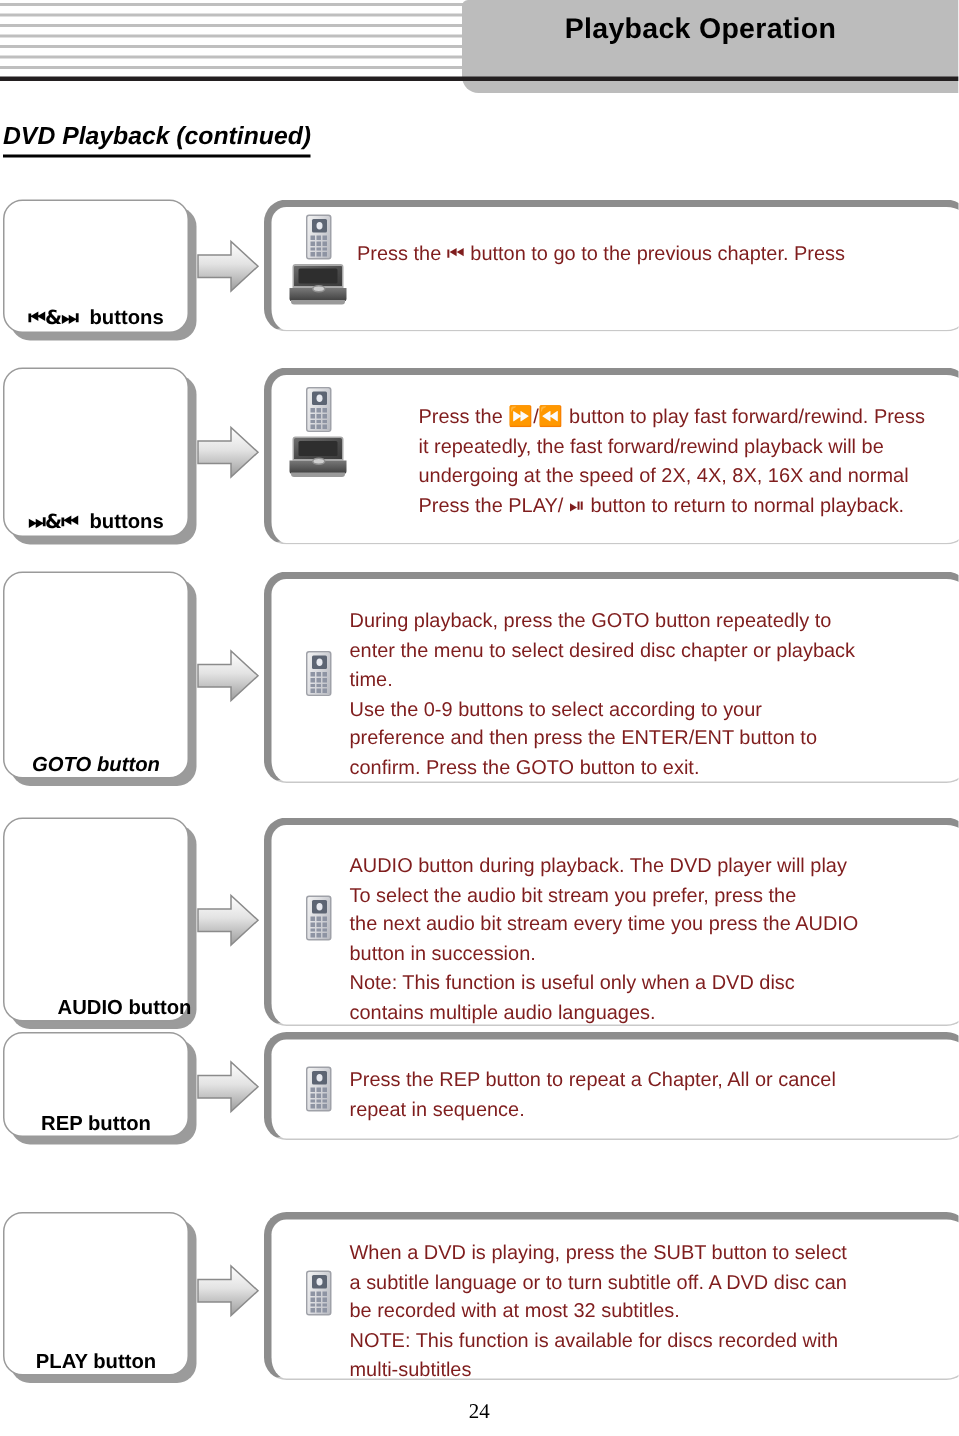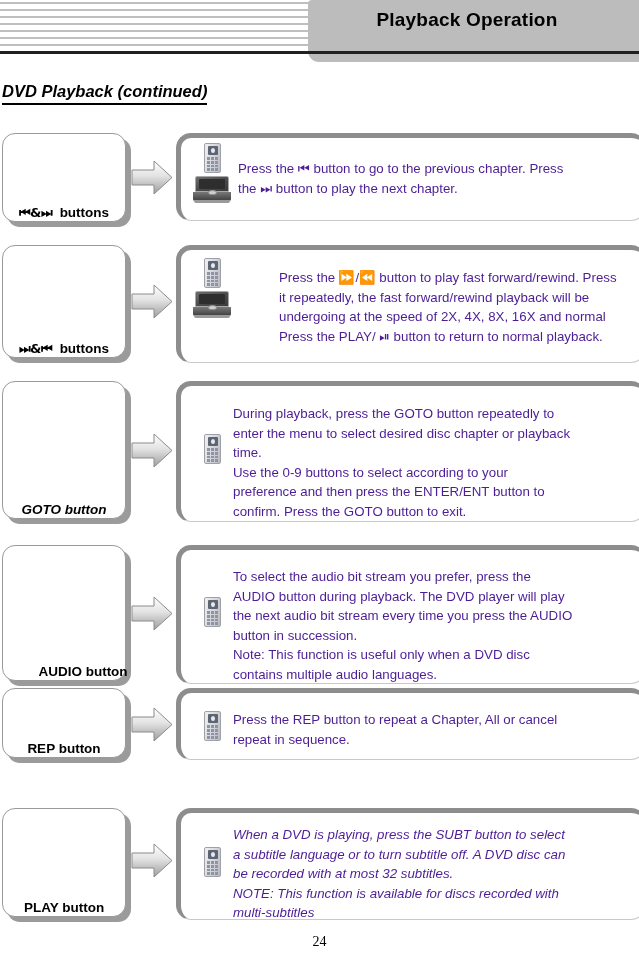--- a/index.html
+++ b/index.html
@@ -228,21 +228,21 @@
     width: 36px; height: 3px;
     background: #9a9a9a;
     border-radius: 0 0 2px 2px;
   }
 
   
   .body-text {
     position: absolute;
     font-size: 13.3px;
     line-height: 19.5px;
-    color: #4c1d95;
+    color: #7f1d1d;
     text-align: justify;
     text-justify: inter-word;
   }
   .body-text p { margin: 0; }
   .body-text p.lastline { text-align: left; }
   .glyph {
     font-family: "DejaVu Sans", sans-serif;
     font-size: 12px;
   }
 
@@ -318,21 +318,20 @@
         </div>
         <div class="player">
           <div class="screen"></div>
           <div class="base"></div>
           <div class="disc"></div>
           <div class="foot"></div>
         </div>
       </div>
       <div class="body-text" style="left:57px; top:21px; width:400px;">
         <p>Press the ⏮ button to go to the previous chapter. Press</p>
-        <p class="lastline">the ⏭ button to play the next chapter.</p>
       </div>
     </div>
   </div>
 </div>
 
 <div class="row" style="top:245px; height:122px;">
   <div class="label-box" style="top:0px; width:124px; height:113px;">
     <div class="label-text">
       <span class="glyph">⏭&amp;⏮</span>&nbsp; buttons
     </div>
@@ -466,22 +465,22 @@
               <span></span>
               <span></span>
               <span></span>
               <span></span>
               <span></span>
               <span></span>
             </div>
         </div>
       </div>
       <div class="body-text" style="left:52px; top:17px; width:404px;">
+        <p>AUDIO button during playback. The DVD player will play</p>
         <p>To select the audio bit stream you prefer, press the</p>
-        <p>AUDIO button during playback. The DVD player will play</p>
         <p>the next audio bit stream every time you press the AUDIO</p>
         <p class="lastline">button in succession.</p>
         <p>Note: This function is useful only when a DVD disc</p>
         <p class="lastline">contains multiple audio languages.</p>
       </div>
     </div>
   </div>
 </div>
 
 <div class="row" style="top:688px; height:78px;">
@@ -559,21 +558,21 @@
               <span></span>
               <span></span>
               <span></span>
               <span></span>
               <span></span>
               <span></span>
               <span></span>
             </div>
         </div>
       </div>
-      <div class="body-text" style="left:52px; top:12px; width:404px;font-style:italic;">
+      <div class="body-text" style="left:52px; top:12px; width:404px;">
         <p>When a DVD is playing, press the SUBT button to select</p>
         <p>a subtitle language or to turn subtitle off. A DVD disc can</p>
         <p class="lastline">be recorded with at most 32 subtitles.</p>
         <p>NOTE: This function is available for discs recorded with</p>
         <p class="lastline">multi-subtitles</p>
       </div>
     </div>
   </div>
 </div>
 

